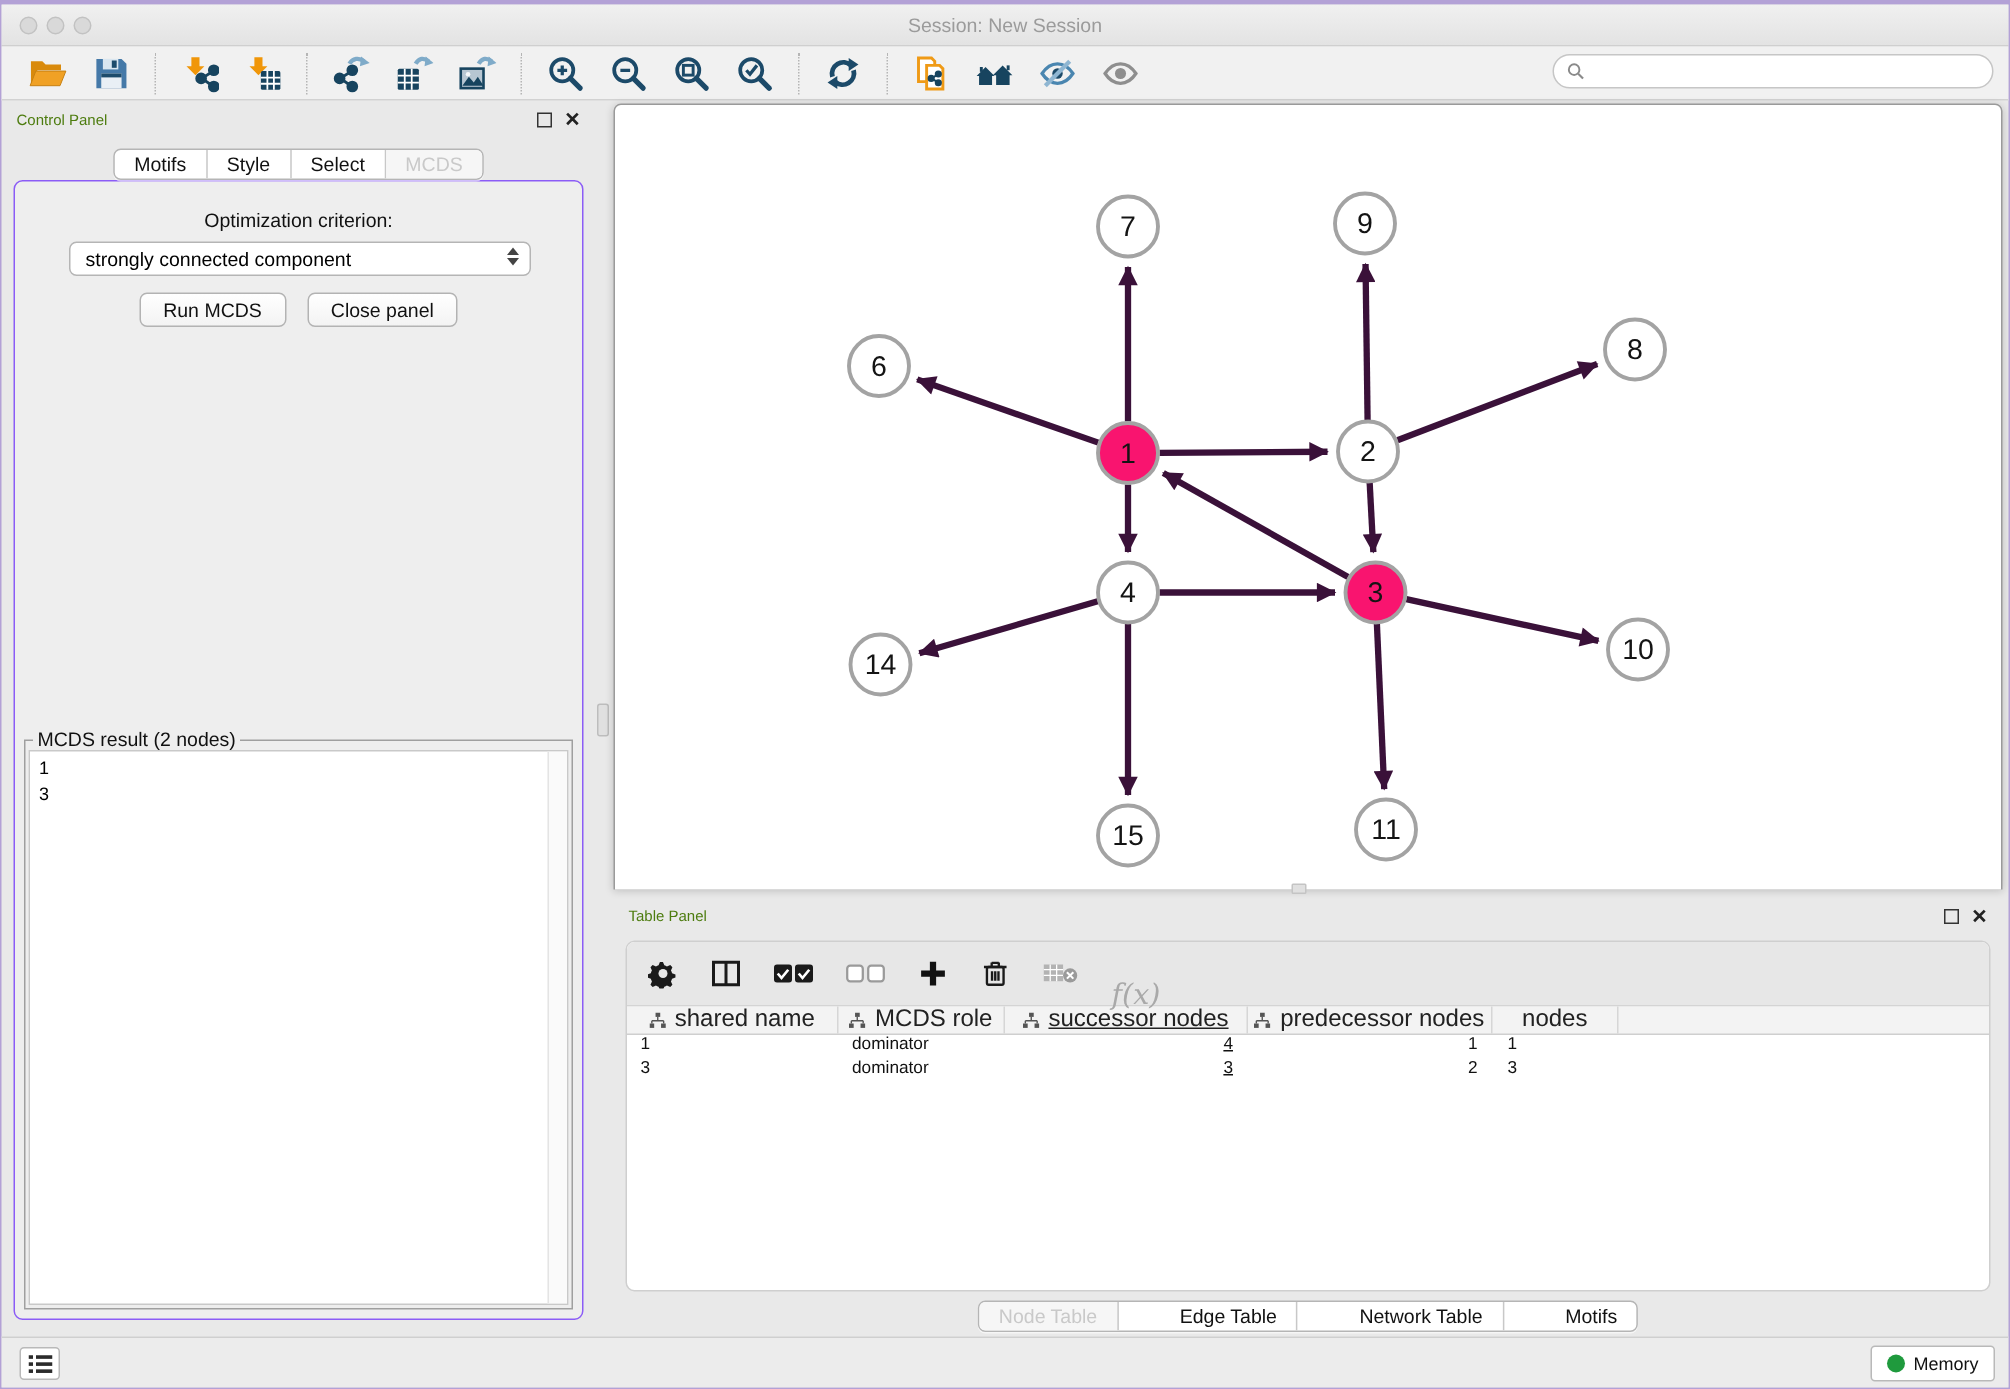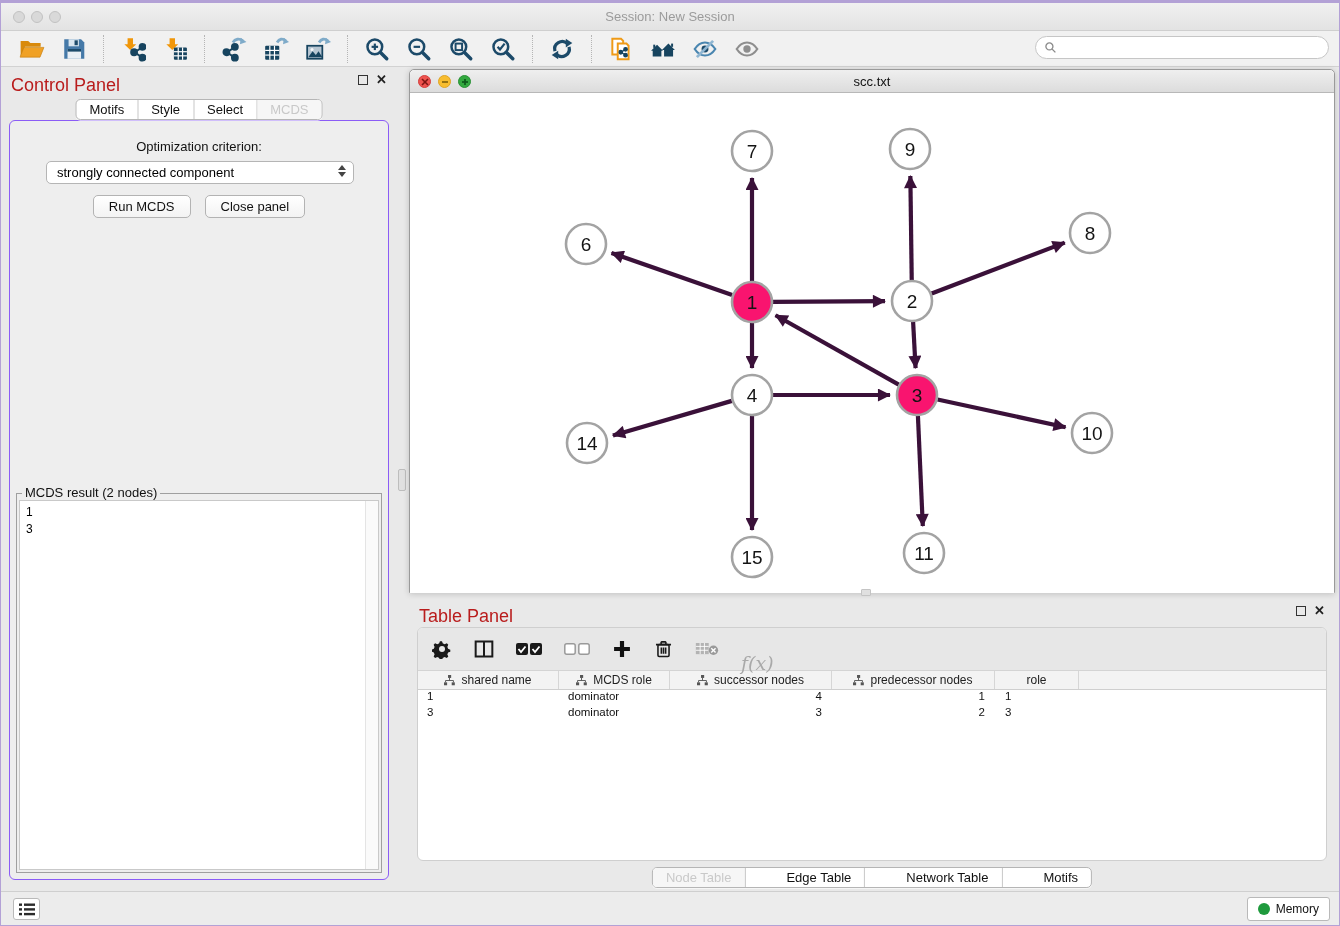--- a/index.html
+++ b/index.html
@@ -24,21 +24,21 @@
   .tbicon svg { width:26px; height:26px; }
   .tbsep { width:1px; height:28px; margin:0 8px; border-left:1px dotted #b5b5b5; }
   .searchwrap { position:absolute; right:10px; top:5px; width:294px; height:23px; background:#fff;
                 border:1px solid #c6c6c6; border-radius:12px; display:flex; align-items:center; padding:0 8px; }
   .searchwrap input { border:none; outline:none; flex:1; font-size:12px; background:transparent; }
   .searchwrap svg { width:13px; height:13px; margin-right:5px; }
 
   
   .cpanel { position:absolute; left:0; top:65px; width:396px; height:824px; }
   .panel-head { position:relative; height:28px; }
-  .panel-head .ph-title { position:absolute; left:10px; top:7px; font-size:18px; color:#b91c1c; }
+  .panel-head .ph-title { position:absolute; left:10px; top:7px; font-size:10px; color:#4d7c0f; }
   .ph-icons { position:absolute; right:10px; top:7px; display:flex; gap:8px; align-items:center; }
   .float-ic { width:10px; height:10px; border:1.6px solid #333; display:inline-block; }
   .close-ic { font-size:13px; font-weight:bold; color:#222; line-height:10px; }
 
   .seg { display:flex; border:1px solid #b5b5b5; border-radius:5px; overflow:hidden;
          background:#fff; height:21px; font-size:13px; box-shadow:0 1px 0 rgba(255,255,255,.6); }
   .seg > div { display:flex; align-items:center; justify-content:center; padding:0 13px;
                border-right:1px solid #c8c8c8; color:#111; white-space:nowrap; }
   .seg > div:last-child { border-right:none; }
   .seg > div.sel { color:#c9c9c9; background:#f6f6f6; }
@@ -87,26 +87,26 @@
 
   
   .tpanel { position:absolute; left:408px; top:596px; width:926px; height:293px; }
   .tp-box { position:absolute; left:8px; top:28px; width:910px; height:234px; background:#fff;
             border:1px solid #cfcfcf; border-radius:6px; overflow:hidden; }
   .tp-toolbar { height:43px; background:#e7e7e7; border-bottom:1px solid #d4d4d4;
                 display:flex; align-items:center; padding-left:14px; gap:22px; }
   .tpicon { display:flex; align-items:center; justify-content:center; height:24px; }
   .tpicon svg { display:block; }
   .fx-label { font-size:19px; font-style:italic; font-family:"DejaVu Serif", serif; color:#a9a9a9;margin-top:28px; }
-  .thead { display:flex; height:19px; background:#f3f3f3; border-bottom:1px solid #cfcfcf; font-size:12px; color:#222; }
+  .thead { display:flex; height:19px; background:#f3f3f3; border-bottom:1px solid #cfcfcf; font-size:16px; color:#222; }
   .th { display:flex; align-items:center; justify-content:center; gap:6px; border-right:1px solid #d6d6d6; }
   .th svg { flex:0 0 auto; }
   .trow { display:flex; height:16px; font-size:11.5px; color:#111; }
   .td { overflow:hidden; white-space:nowrap; }
-  .c0{width:141px;} .c1{width:111px;} .c2{width:162px;} .c3{width:163px;} .c4{width:84px;} .cfill{flex:1; border-right:none;}
+  .c0{width:141px;} .c1{width:111px;} .c2{width:162px;text-decoration:underline;} .c3{width:163px;} .c4{width:84px;} .cfill{flex:1; border-right:none;}
   .td.c0,.td.c1{ padding-left:9px; } .td.c2,.td.c3{ text-align:right; padding-right:10px; } .td.c4{ padding-left:10px; }
   .tp-tabs { position:absolute; left:50%; transform:translateX(-50%); bottom:4px;gap:28px; }
 
   
   .statusbar { position:absolute; left:0; bottom:0; width:100%; height:34px; background:#ececec; border-top:1px solid #cfcfcf; }
   .list-btn { position:absolute; left:12px; top:6px; width:27px; height:22px; background:#fff;
               border:1px solid #b9b9b9; border-radius:3px; display:flex; align-items:center; justify-content:center; }
   .mem-btn { position:absolute; right:9px; top:5px; height:24px; background:#fff; border:1px solid #b9b9b9;
              border-radius:3px; display:flex; align-items:center; gap:6px; padding:0 10px; font-size:12px; color:#111; }
   .mem-dot { width:12px; height:12px; border-radius:50%; background:#1f9a3d; }
@@ -321,46 +321,20 @@
           <div>3</div>
           <div class="result-scroll"></div>
         </div>
       </div>
     </div>
   </div>
 
   <div class="vsplit-grip"></div>
 
   <div class="netwin">
-    <div class="wtitle">
-      <span class="tlset">
-        <span class="tl2 red">
-            <svg width="8" height="8" viewBox="0 0 8 8">
-              <g stroke="#7e1513" stroke-width="1.6">
-                <line x1="1" y1="1" x2="7" y2="7"></line>
-                <line x1="7" y1="1" x2="1" y2="7"></line>
-              </g>
-            </svg>
-          </span>
-        <span class="tl2 yel">
-            <svg width="8" height="8" viewBox="0 0 8 8">
-              <line x1="1" y1="4" x2="7" y2="4" stroke="#8a6a10" stroke-width="1.8"></line>
-            </svg>
-          </span>
-        <span class="tl2 grn">
-            <svg width="8" height="8" viewBox="0 0 8 8">
-              <g stroke="#0f5c1c" stroke-width="1.8">
-                <line x1="1" y1="4" x2="7" y2="4"></line>
-                <line x1="4" y1="1" x2="4" y2="7"></line>
-              </g>
-            </svg>
-          </span>
-      </span>
-      <span class="wt-text">scc.txt</span>
-    </div>
     <svg class="netcanvas" id="graph-svg" width="924" height="500">
         <defs>
           <marker id="arrow" viewBox="0 0 10 10" refX="9.3" refY="5" markerWidth="15" markerHeight="13" markerUnits="userSpaceOnUse" orient="auto">
             <path d="M0,0 L10,5 L0,10 z" fill="#3a1139"></path>
           </marker>
         </defs>
         <line x1="342" y1="188" x2="342" y2="85" stroke="#3a1139" stroke-width="4.2" marker-end="url(#arrow)"></line>
         <line x1="322.1752536154717" y1="202.07328138371903" x2="201.48895963725064" y2="159.90578107807553" stroke="#3a1139" stroke-width="4.2" marker-end="url(#arrow)"></line>
         <line x1="362.9995898557659" y1="208.86875256340147" x2="475.00052732830096" y2="208.16874670419813" stroke="#3a1139" stroke-width="4.2" marker-end="url(#arrow)"></line>
         <line x1="342" y1="230" x2="342" y2="275" stroke="#3a1139" stroke-width="4.2" marker-end="url(#arrow)"></line>
@@ -534,21 +508,21 @@
               <g stroke="#555" stroke-width="1">
                 <line x1="6" y1="3" x2="6" y2="6"></line>
                 <line x1="1.7" y1="6" x2="10.3" y2="6"></line>
                 <line x1="1.7" y1="6" x2="1.7" y2="8"></line>
                 <line x1="10.3" y1="6" x2="10.3" y2="8"></line>
               </g>
             </svg>
           <span>predecessor nodes</span>
         </div>
         <div class="th c4">
-          <span>role</span>
+          <span>nodes</span>
         </div>
         <div class="th cfill"></div>
       </div>
       <div class="trow">
         <div class="td c0">1</div>
         <div class="td c1">dominator</div>
         <div class="td c2">4</div>
         <div class="td c3">1</div>
         <div class="td c4">1</div>
       </div>

